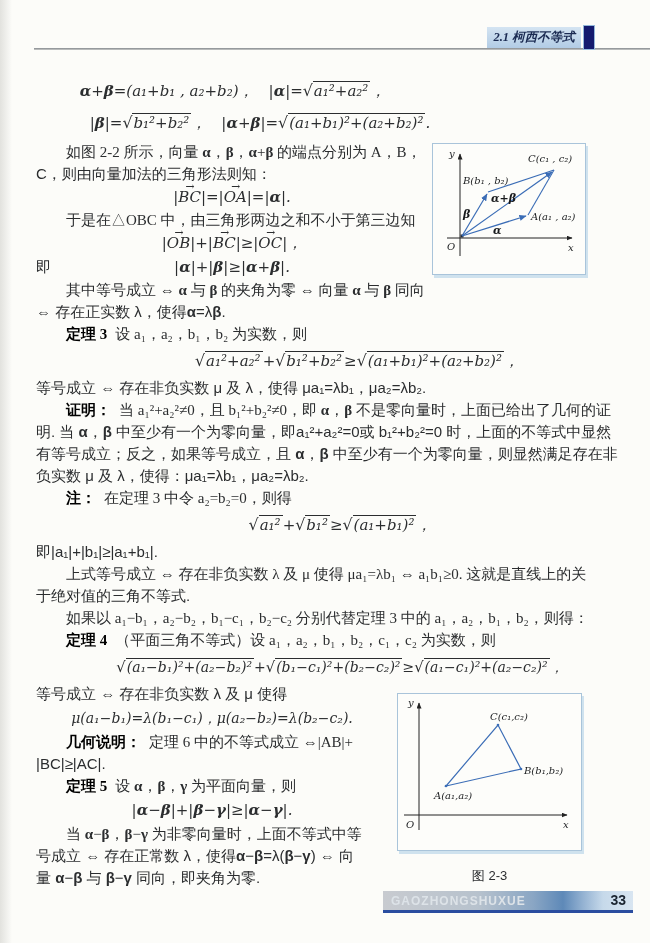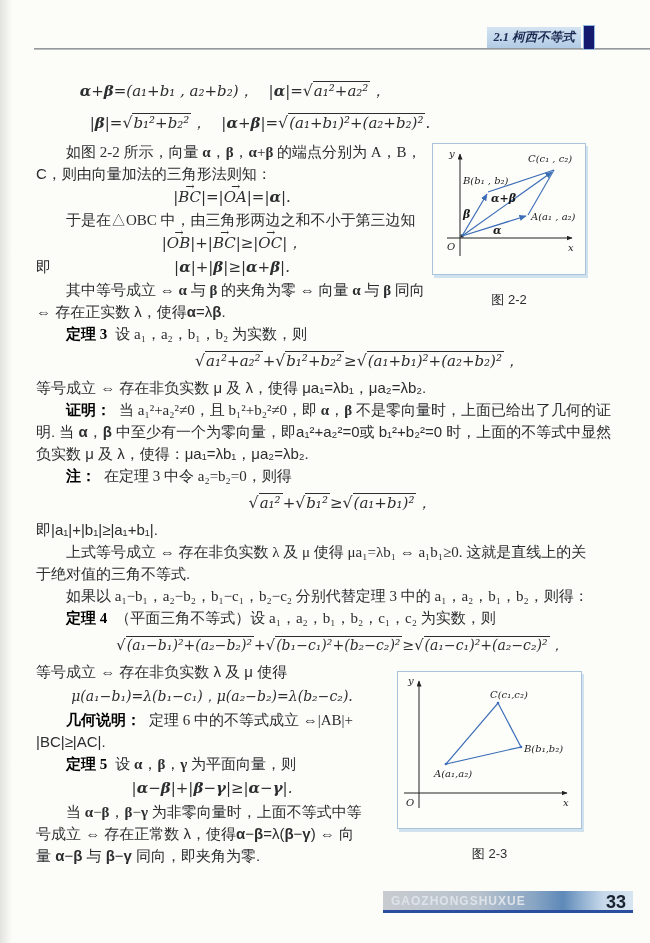--- a/index.html
+++ b/index.html
@@ -46,21 +46,21 @@
   .figbox{background:#fdfdfa;border:1px solid #a9c4da;box-shadow:2px 3px 0 #cfe2ee;}
   .figbox.f22{width:152px;height:130px;}
   .figbox.f23{width:183px;height:156px;}
   .figcap{margin-top:16px;text-align:center;font-size:13px;color:#2b2d2f;}
   svg text{font-family:"DejaVu Serif",serif;font-style:italic;font-size:10px;fill:#1c1e20;}
   svg text.gv{font-weight:bold;font-size:11px;fill:#17191b;}
   .footer{position:absolute;left:383px;top:891px;width:250px;}
   .fbar{position:relative;height:19px;border-bottom:3px solid #2a4da0;
         background:linear-gradient(90deg,#c8cbd0 0%,#b7c2cd 38%,#8aa6c4 60%,#5e89b8 72%,#94b2d2 80%,#c6d9ea 88%,#d8e5f1 100%);}
   .wm{position:absolute;left:8px;top:3px;font-size:12px;font-weight:bold;letter-spacing:1px;color:#dde3e8;}
-  .pno{position:absolute;right:7px;top:1px;font-size:18px;font-weight:bold;color:#1a2430;}
+  .pno{position:absolute;right:7px;top:1px;font-size:14px;font-weight:bold;color:#1a2430;}
 </style>
 </head>
 <body>
 
 <div class="page">
   <div class="spine"></div>
   <div class="rule"></div>
   <div class="headertab">
     <span>2.1  柯西不等式</span>
   </div>
@@ -107,30 +107,30 @@
             <text x="135" y="107">x</text>
             <text x="14" y="106">O</text>
             <text x="30" y="40">B(b₁ , b₂)</text>
             <text x="95" y="18">C(c₁ , c₂)</text>
             <text x="98" y="76">A(a₁ , a₂)</text>
             <text class="gv" x="30" y="74">β</text>
             <text class="gv" x="60" y="90">α</text>
             <text class="gv" x="58" y="58">α+β</text>
           </svg>
         </div>
-        <div class="figcap">图 2-2</div>
       </div>
     </div>
 
     <div>
         <div class="ln ind"><span class="kw">定理 3</span><span>设 a₁，a₂，b₁，b₂ 为实数，则</span></div>
         <div class="fm s3 big"><span><span class="sq"><i>√</i><span>a₁²+a₂²</span></span>+<span class="sq"><i>√</i><span>b₁²+b₂²</span></span>≥<span class="sq"><i>√</i><span>(a₁+b₁)²+(a₂+b₂)²</span></span>，</span></div>
         <div class="ln"><span>等号成立 ⇔ 存在非负实数 μ 及 λ，使得 μa₁=λb₁，μa₂=λb₂.</span></div>
         <div class="ln ind"><span class="kw">证明：</span><span>当 a₁²+a₂²≠0，且 b₁²+b₂²≠0，即 <b>α</b>，<b>β</b> 不是零向量时，上面已给出了几何的证</span></div>
         <div class="ln"><span>明. 当 <b>α</b>，<b>β</b> 中至少有一个为零向量，即a₁²+a₂²=0或 b₁²+b₂²=0 时，上面的不等式中显然</span></div>
+        <div class="ln"><span>有等号成立；反之，如果等号成立，且 <b>α</b>，<b>β</b> 中至少有一个为零向量，则显然满足存在非</span></div>
         <div class="ln"><span>负实数 μ 及 λ，使得：μa₁=λb₁，μa₂=λb₂.</span></div>
         <div class="ln ind"><span class="kw">注：</span><span>在定理 3 中令 a₂=b₂=0，则得</span></div>
         <div class="fm big"><span><span class="sq"><i>√</i><span>a₁²</span></span>+<span class="sq"><i>√</i><span>b₁²</span></span>≥<span class="sq"><i>√</i><span>(a₁+b₁)²</span></span>，</span></div>
         <div class="ln"><span>即|a₁|+|b₁|≥|a₁+b₁|.</span></div>
         <div class="ln ind"><span>上式等号成立 ⇔ 存在非负实数 λ 及 μ 使得 μa₁=λb₁ ⇔ a₁b₁≥0. 这就是直线上的关</span></div>
         <div class="ln"><span>于绝对值的三角不等式.</span></div>
         <div class="ln ind"><span>如果以 a₁−b₁，a₂−b₂，b₁−c₁，b₂−c₂ 分别代替定理 3 中的 a₁，a₂，b₁，b₂，则得：</span></div>
         <div class="ln ind"><span class="kw">定理 4</span><span>（平面三角不等式）设 a₁，a₂，b₁，b₂，c₁，c₂ 为实数，则</span></div>
         <div class="fm big fs14"><span><span class="sq"><i>√</i><span>(a₁−b₁)²+(a₂−b₂)²</span></span>+<span class="sq"><i>√</i><span>(b₁−c₁)²+(b₂−c₂)²</span></span>≥<span class="sq"><i>√</i><span>(a₁−c₁)²+(a₂−c₂)²</span></span>，</span></div>
       </div>

